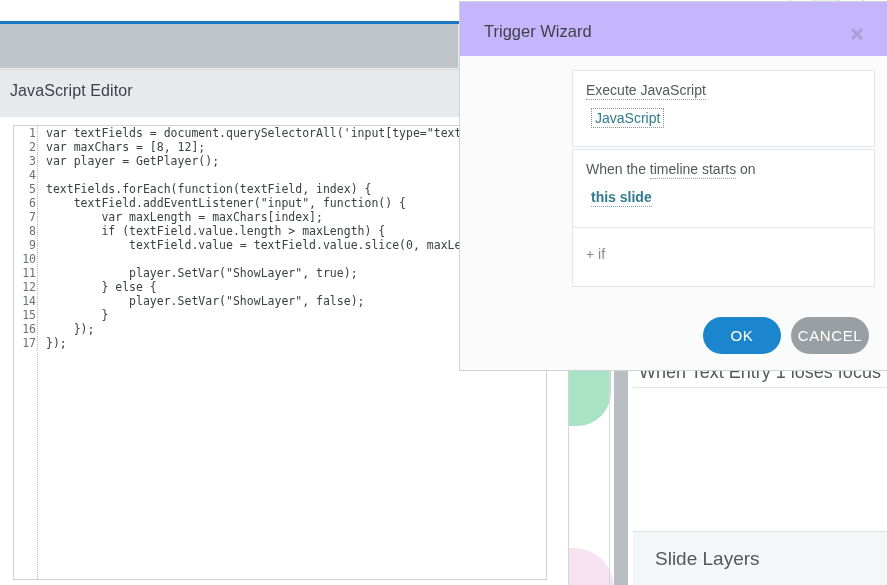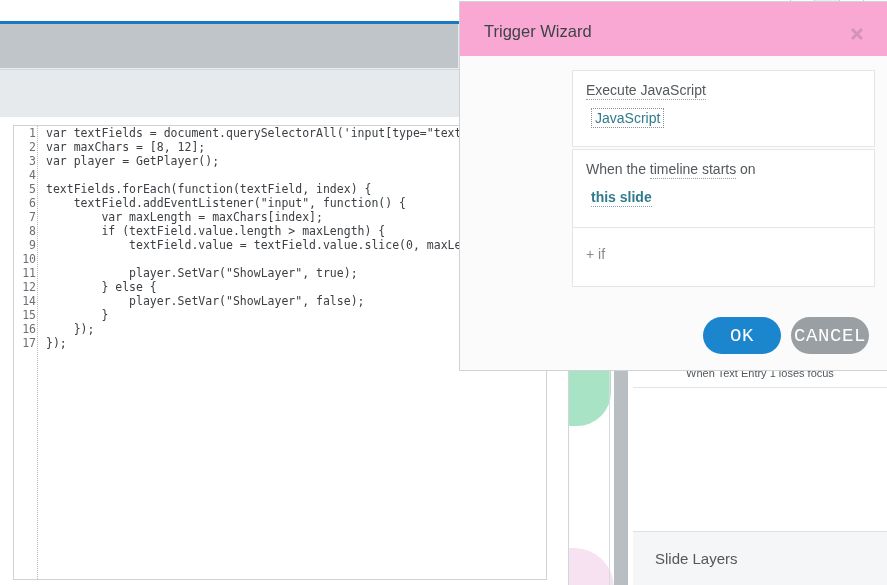--- a/index.html
+++ b/index.html
@@ -25,51 +25,51 @@
   #canvas-top-bar{position:absolute;left:556px;top:330px;width:78px;height:28px;background:#f7f7f8;border-bottom:1px solid #d7dadd;box-sizing:border-box;}
   #canvas-dots{position:absolute;left:566px;top:341px;font-size:11px;color:#6a6f73;letter-spacing:1px;line-height:8px;}
   #shape-green{position:absolute;left:567px;top:358px;width:44px;height:68px;background:#a8e3c5;border-bottom-right-radius:34px;border-bottom-left-radius:4px;}
   #shape-pink{position:absolute;left:556px;top:548px;width:58px;height:50px;background:#f6e2f0;border-top-right-radius:40px;}
   #canvas-divider{position:absolute;left:609px;top:330px;width:1px;height:255px;background:#d9dcde;}
   #gray-gutter{position:absolute;left:614px;top:358px;width:14px;height:227px;background:#b9bec2;}
 
   
   #triggers-panel{position:absolute;left:633px;top:358px;width:254px;height:227px;background:#ffffff;}
   #trig-row{position:absolute;left:633px;top:358px;width:254px;height:30px;background:#ffffff;border-bottom:1px solid #e2e5e7;box-sizing:border-box;
-            display:flex;align-items:center;justify-content:center;font-size:11px;color:#53585c;}
+            display:flex;align-items:center;justify-content:center;font-size:18px;color:#53585c;}
   #slide-layers{position:absolute;left:633px;top:531px;width:254px;height:54px;background:#f4f6f7;border-top:1px solid #dfe2e4;box-sizing:border-box;
-            display:flex;align-items:center;padding-left:22px;font-size:15px;color:#53585c;}
+            display:flex;align-items:center;padding-left:22px;font-size:19px;color:#53585c;}
 
   
   #js-dialog{position:absolute;left:0;top:70px;width:568px;height:515px;background:#ffffff;
              box-shadow:0 0 0 1px #d3d6d9;}
   #js-titlebar{position:absolute;left:0;top:0;width:568px;height:47px;background:#e6eaed;}
   #js-title{position:absolute;left:10px;top:12px;font-size:16px;color:#3f4347;letter-spacing:.1px;}
   #js-close{position:absolute;right:22px;top:14px;width:18px;height:18px;opacity:.18;}
   #js-close svg{display:block;}
 
   #code-wrap{position:absolute;left:13px;top:55px;width:534px;height:455px;background:#ffffff;
              border:1px solid #cfd2d5;box-sizing:border-box;overflow:hidden;}
   #code-inner{position:relative;width:100%;height:100%;}
   .gutter-line{position:absolute;left:23px;top:0;width:0;border-left:1px dotted #b6b9bc;height:100%;}
   table.code{border-collapse:collapse;width:100%;font-family:"DejaVu Sans Mono", monospace;font-size:11.5px;line-height:14px;}
   table.code td.ln{width:22px;text-align:right;padding:0 4px 0 0;color:#6b7075;vertical-align:top;white-space:pre;
                    font-family:"DejaVu Sans Mono", monospace;font-size:11.5px;}
   table.code td.src{padding:0 0 0 6px;color:#3c4044;white-space:pre;vertical-align:top;
                     font-family:"DejaVu Sans Mono", monospace;font-size:11.5px;}
 
   .pill{border:none;border-radius:20px;color:#ffffff;cursor:pointer;letter-spacing:.6px;
-        font-family:Liberation Mono, monospace;font-size:19px;display:flex;align-items:center;justify-content:center;text-align:center;}
+        font-family:Liberation Sans, sans-serif;font-size:15px;display:flex;align-items:center;justify-content:center;text-align:center;}
   .pill.ok{background:#1b85ce;}
   .pill.cancel{background:#9a9fa3;}
 
   
   #tw-dialog{position:absolute;left:460px;top:2px;width:427px;height:368px;background:#fbfbfc;
              box-shadow:0 0 0 1px #cfd3d6;}
-  #tw-titlebar{position:absolute;left:0;top:0;width:427px;height:54px;background:#f9a8d4;}
+  #tw-titlebar{position:absolute;left:0;top:0;width:427px;height:54px;background:#c4b5fd;}
   #tw-title{position:absolute;left:24px;top:20px;font-size:16.5px;color:#3f4347;}
   #tw-close{position:absolute;right:22px;top:24px;width:16px;height:16px;opacity:.20;}
   #tw-close svg{display:block;}
 
   #tw-body{position:absolute;left:0;top:54px;width:427px;height:255px;background:#fbfbfc;}
 
   .tw-card{position:absolute;left:112px;width:303px;background:#ffffff;border:1px solid #e3e6e8;box-sizing:border-box;}
   #tw-card-action{top:14px;height:77px;}
   #tw-card-when{top:93px;height:84px;}
   #tw-card-if{top:171px;height:60px;text-align:center;}
@@ -123,20 +123,21 @@
   <div id="canvas-divider"></div>
   <div id="gray-gutter"></div>
 
   <div id="triggers-panel"></div>
   <div id="trig-row">When Text Entry 1 loses focus</div>
   <div id="slide-layers">Slide Layers</div>
 </div>
 
 <div id="js-dialog">
   <div id="js-titlebar">
+    <div id="js-title">JavaScript Editor</div>
     <div id="js-close">
       <svg width="18" height="18" viewBox="0 0 18 18">
         <path d="M3 3 L15 15 M15 3 L3 15" stroke="#3f4347" stroke-width="3" fill="none"></path>
       </svg>
     </div>
   </div>
 
   <div id="code-wrap">
     <div id="code-inner">
       <div class="gutter-line"></div>

